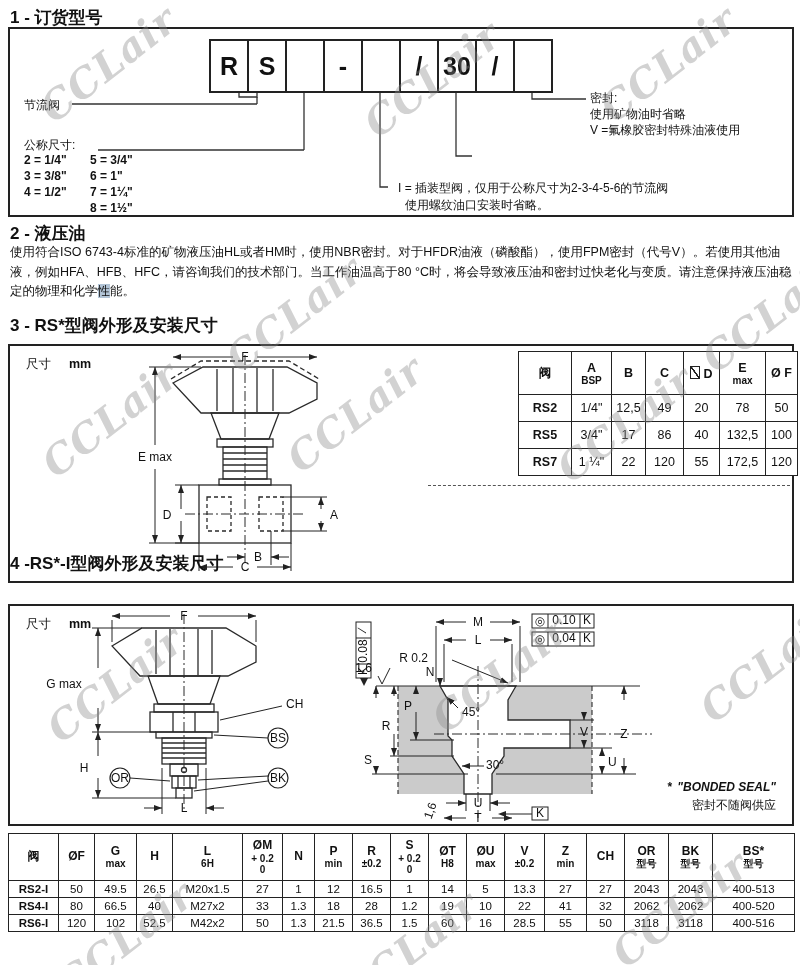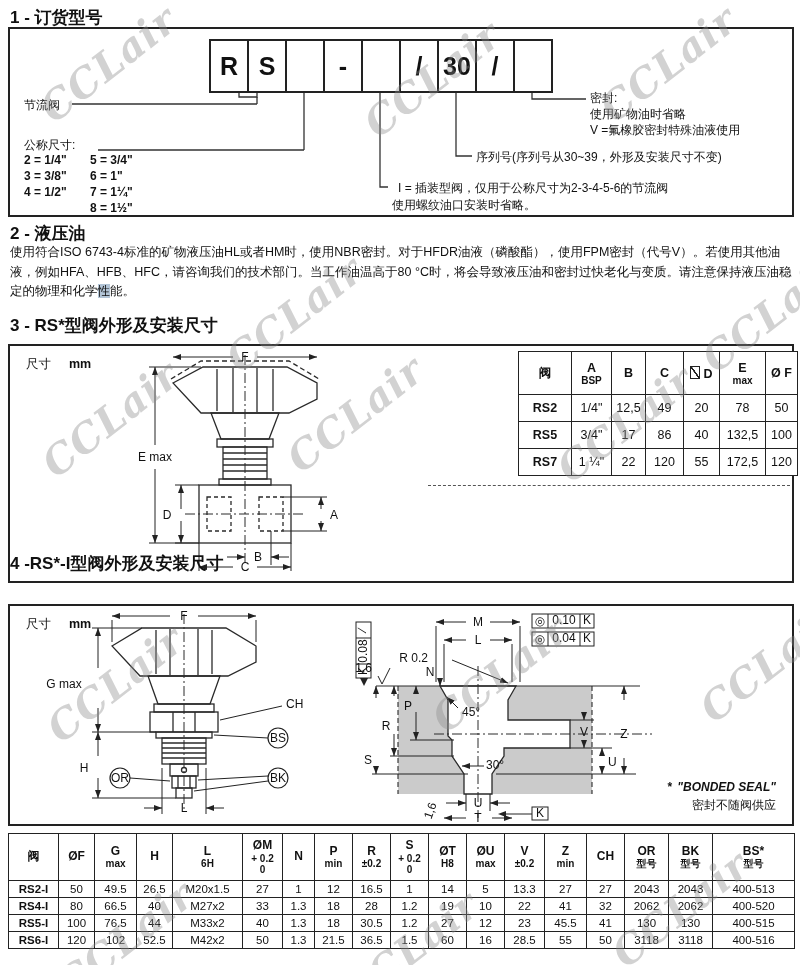--- a/index.html
+++ b/index.html
@@ -87,23 +87,22 @@
     <div class="lbl b" style="left:14px;top:124px">2 = 1/4"</div>
     <div class="lbl b" style="left:14px;top:140px">3 = 3/8"</div>
     <div class="lbl b" style="left:14px;top:156px">4 = 1/2"</div>
     <div class="lbl b" style="left:80px;top:124px">5 = 3/4"</div>
     <div class="lbl b" style="left:80px;top:140px">6 = 1"</div>
     <div class="lbl b" style="left:80px;top:156px">7 = 1¼"</div>
     <div class="lbl b" style="left:80px;top:172px">8 = 1½"</div>
     <div class="lbl" style="left:580px;top:61px">密封:</div>
     <div class="lbl" style="left:580px;top:77px">使用矿物油时省略</div>
     <div class="lbl" style="left:580px;top:93px">V =氟橡胶密封特殊油液使用</div>
-    <div class="lbl" style="left:466px;top:120px">序列号(序列号从30~39，外形及安装尺寸不变)</div>
     <div class="lbl" style="left:388px;top:151px">I = 插装型阀，仅用于公称尺寸为2-3-4-5-6的节流阀</div>
-    <div class="lbl" style="left:382px;top:168px">使用螺纹油口安装时省略。</div>
+    <div class="lbl" style="left:395px;top:168px">使用螺纹油口安装时省略。</div>
   </div>
 
   <div class="sec-title" style="left:10px;top:222px">2 - 液压油</div>
   <div class="para">
     <span>使用符合ISO 6743-4标准的矿物液压油HL或者HM时，使用NBR密封。对于HFDR油液（磷酸酯），使用FPM密封（代号V）。若使用其他油液，例如HFA、HFB、HFC，请咨询我们的技术部门。当工作油温高于80 °C时，将会导致液压油和密封过快老化与变质。请注意保持液压油稳定的物理和化学</span><span class="hl">性</span><span>能。</span>
   </div>
 
   <div class="sec-title" style="left:10px;top:314px">3 - RS*型阀外形及安装尺寸</div>
   <div class="box" style="left:8px;top:344px;width:782px;height:235px">
     <div class="dimnote">
@@ -482,40 +481,20 @@
           <td>19</td>
           <td>10</td>
           <td>22</td>
           <td>41</td>
           <td>32</td>
           <td>2062</td>
           <td>2062</td>
           <td>400-520</td>
         </tr>
         <tr>
-          <td>RS5-I</td>
-          <td>100</td>
-          <td>76.5</td>
-          <td>44</td>
-          <td>M33x2</td>
-          <td>40</td>
-          <td>1.3</td>
-          <td>18</td>
-          <td>30.5</td>
-          <td>1.2</td>
-          <td>27</td>
-          <td>12</td>
-          <td>23</td>
-          <td>45.5</td>
-          <td>41</td>
-          <td>130</td>
-          <td>130</td>
-          <td>400-515</td>
-        </tr>
-        <tr>
           <td>RS6-I</td>
           <td>120</td>
           <td>102</td>
           <td>52.5</td>
           <td>M42x2</td>
           <td>50</td>
           <td>1.3</td>
           <td>21.5</td>
           <td>36.5</td>
           <td>1.5</td>

